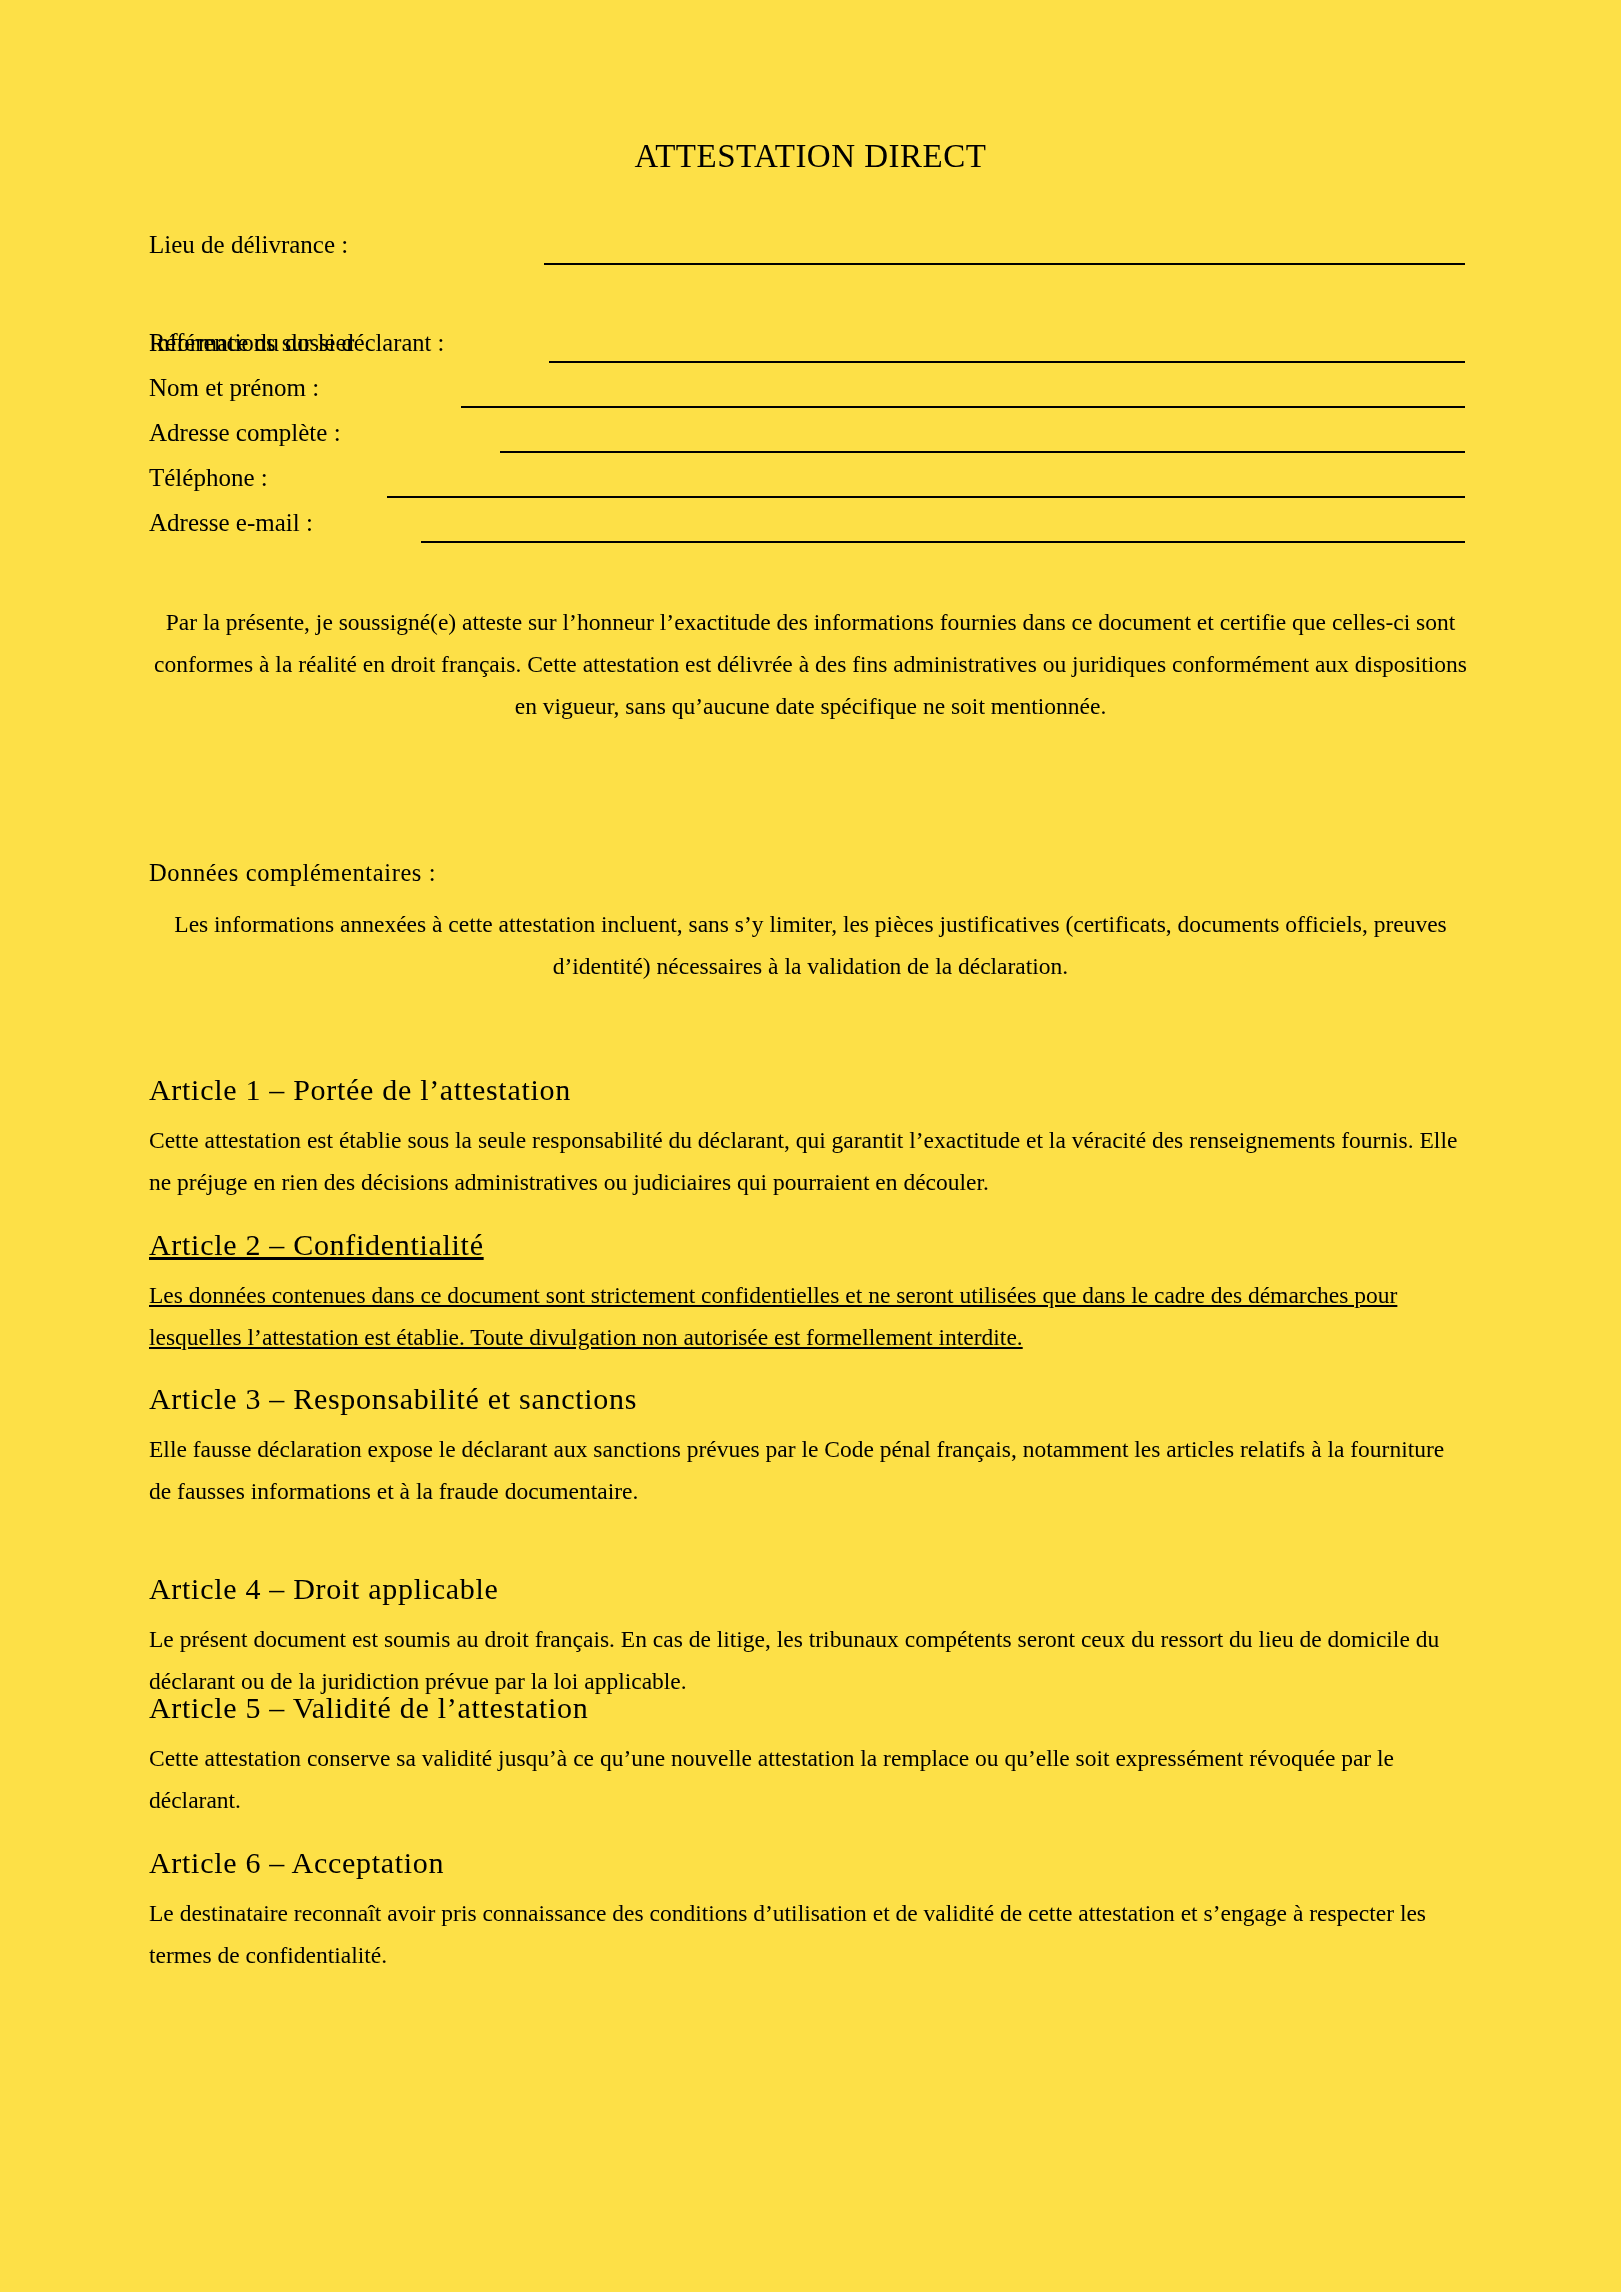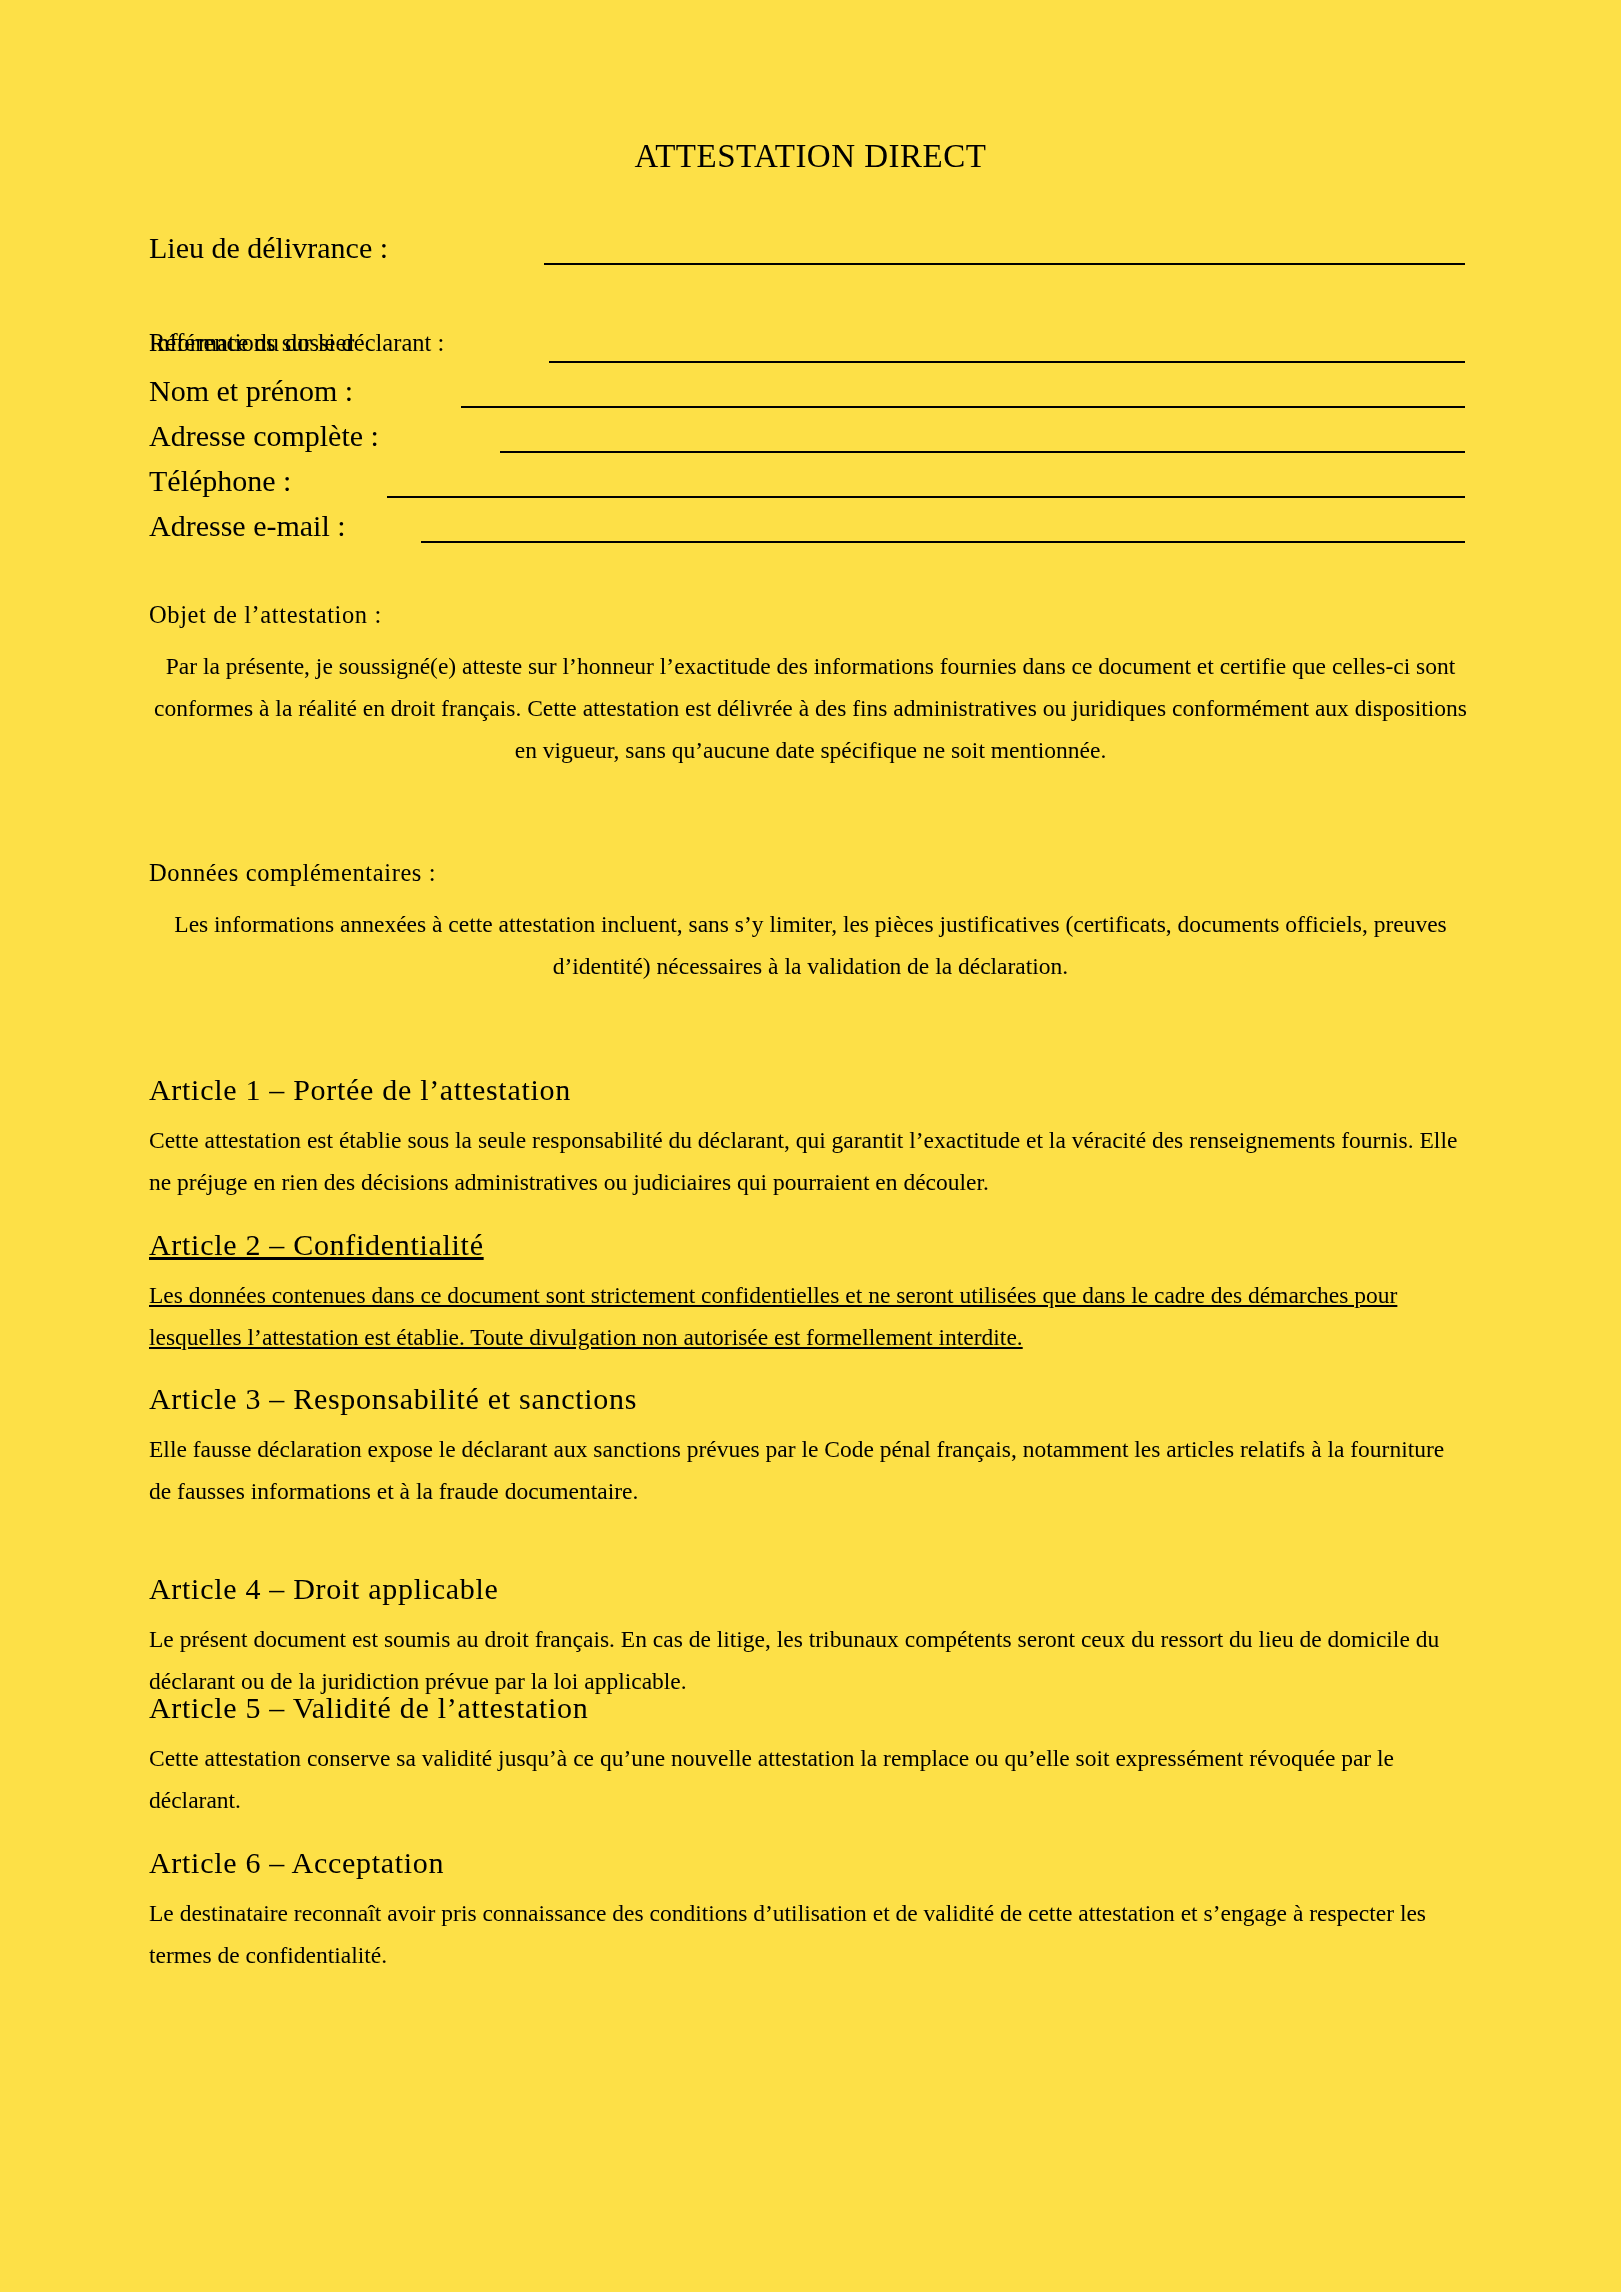--- a/index.html
+++ b/index.html
@@ -38,21 +38,21 @@
     width: 1323px;
   }
   .form-row {
     position: relative;
     height: 45px;
   }
   .form-label {
     position: absolute;
     left: 0;
     top: 0;
-    font-size: 30px;
+    font-size: 25px;
     white-space: nowrap;
   }
   .form-rule {
     position: absolute;
     height: 0;
     border-bottom: 2.9px solid #000;
     top: 32px;
     right: 0;
   }
 
@@ -142,21 +142,20 @@
     </div>
 
     <div class="form-row" style="height:45px;">
       <span class="form-label">Adresse e-mail :</span>
       <span class="form-rule" style="left:272px;right:6.9px;top:32px;"></span>
     </div>
 
   </div>
 
   <div class="section" style="top:601px;">
-    <p class="sec-heading">Objet de l’attestation :</p>
     <p class="sec-para">Par la présente, je soussigné(e) atteste sur l’honneur l’exactitude des informations fournies dans ce document et certifie que celles-ci sont conformes à la réalité en droit français. Cette attestation est délivrée à des fins administratives ou juridiques conformément aux dispositions en vigueur, sans qu’aucune date spécifique ne soit mentionnée.</p>
   </div>
 
   <div class="section" style="top:859px;">
     <p class="sec-heading">Données complémentaires :</p>
     <p class="sec-para">Les informations annexées à cette attestation incluent, sans s’y limiter, les pièces justificatives (certificats, documents officiels, preuves d’identité) nécessaires à la validation de la déclaration.</p>
   </div>
 
   <div class="article" style="top:1073px;">
     <p class="art-heading">Article 1 – Portée de l’attestation</p>

